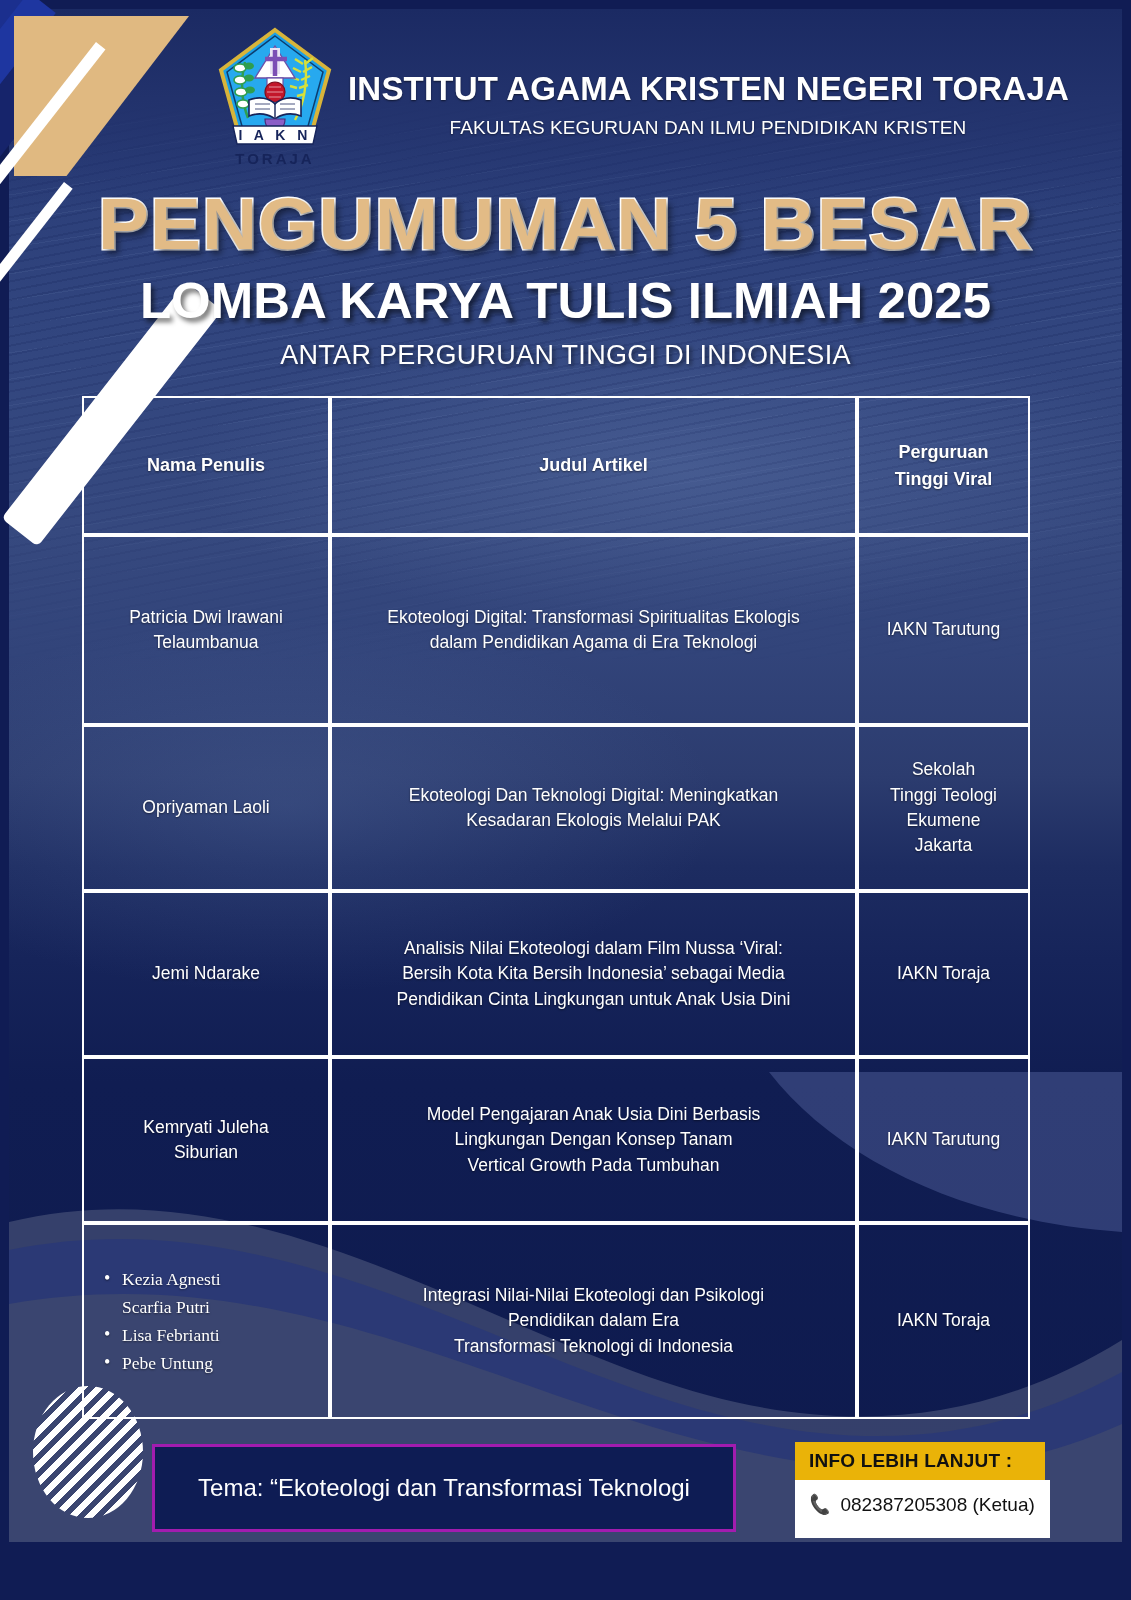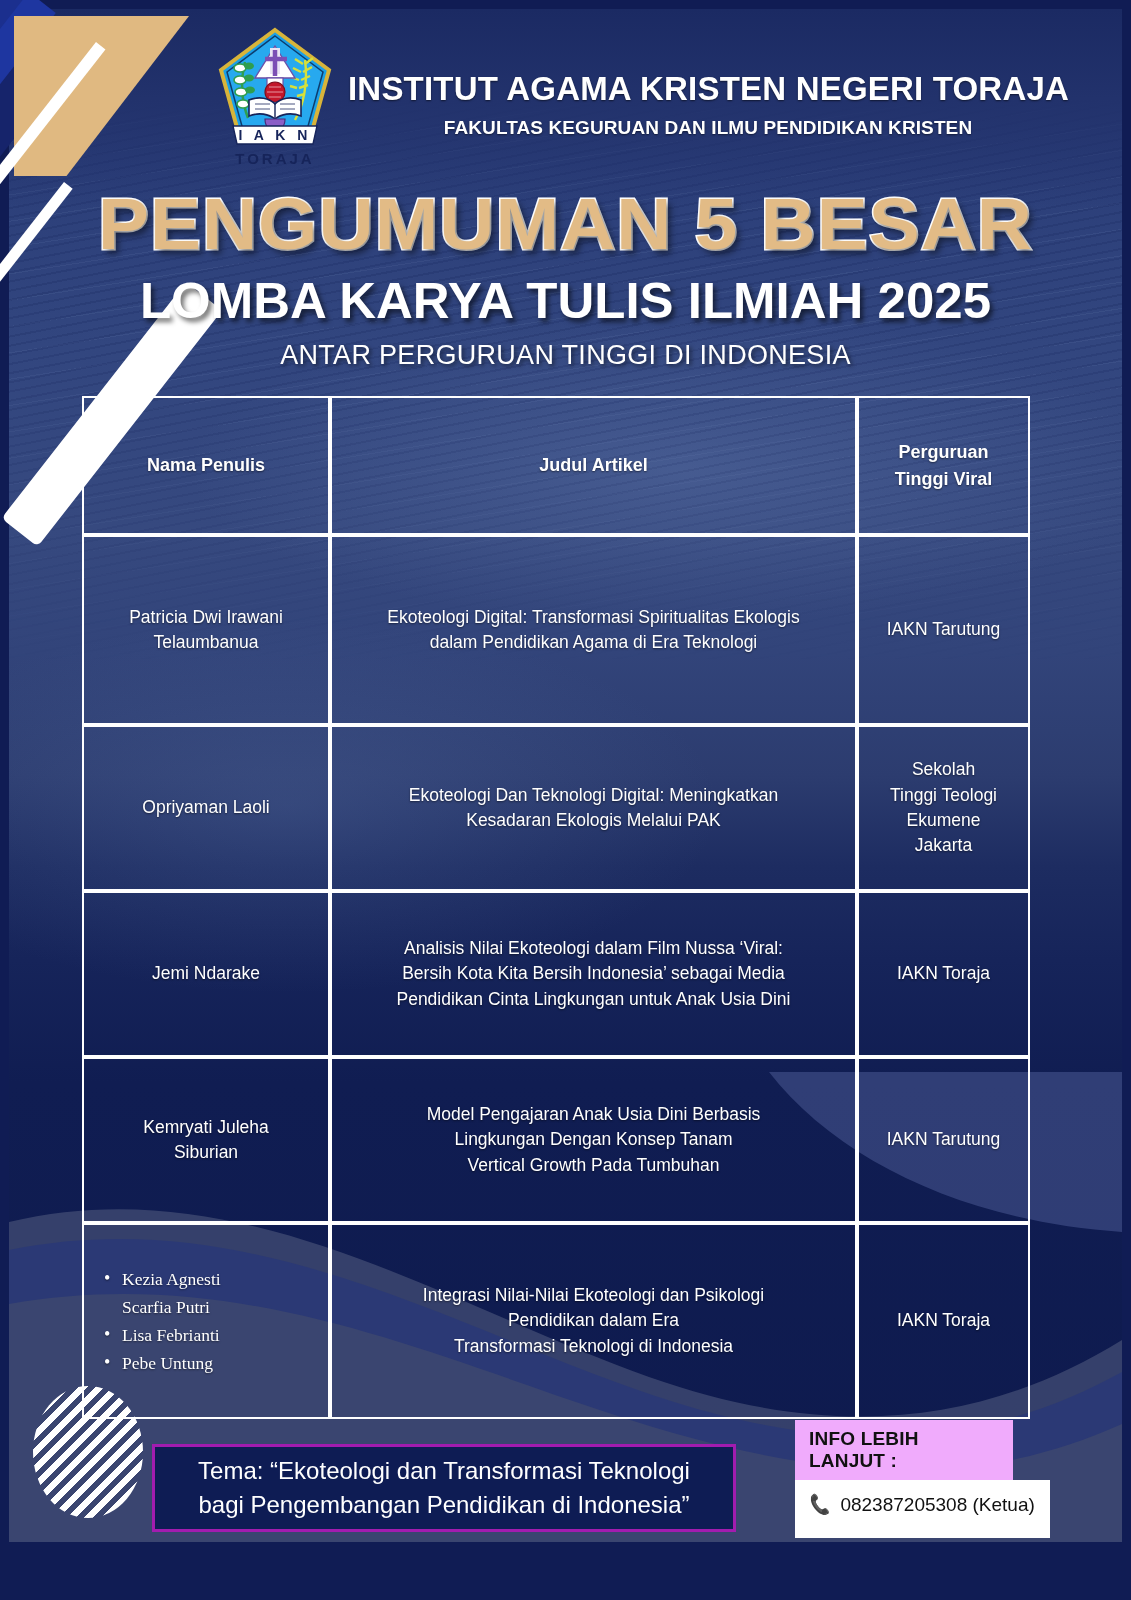--- a/index.html
+++ b/index.html
@@ -66,21 +66,21 @@
 
   
   .hdr{position:absolute;left:0;top:18px;width:1131px;height:160px;display:flex;align-items:flex-start;}
   .logo{position:absolute;left:215px;top:8px;width:120px;height:150px;}
   .hdr-text{position:absolute;left:348px;top:52px;width:720px;text-align:center;}
   .hdr-l1{
     font-size:33px;font-weight:bold;color:#ffffff;letter-spacing:.2px;
     text-shadow:0 1px 2px rgba(0,0,0,.55);white-space:nowrap;
   }
   .hdr-l2{
-    margin-top:9px;font-size:19px;font-weight:bold;color:#ffffff;letter-spacing:.1px;
+    margin-top:9px;font-size:19px;font-weight:normal;color:#ffffff;letter-spacing:.1px;
     text-shadow:0 1px 2px rgba(0,0,0,.5);white-space:nowrap;
   }
 
   
   .title-wrap{position:absolute;left:0;top:188px;width:1131px;text-align:center;}
   .t-main{
     font-size:72px;font-weight:bold;line-height:1.0;
     color:#e2bb86;letter-spacing:1px;
     -webkit-text-stroke:3px #ffffff;
     paint-order:stroke fill;
@@ -151,22 +151,22 @@
   .theme-box{
     position:absolute;left:152px;bottom:68px;width:584px;height:88px;
     background:#0e1c54;border:3px solid #a21caf;
     display:flex;align-items:center;justify-content:center;
   }
   .theme-text{
     color:#ffffff;font-size:24px;line-height:1.42;text-align:center;padding:0 14px;
   }
   .info-box{position:absolute;left:795px;bottom:62px;width:255px;}
   .info-head{
-    background:#f0abfc;color:#111111;font-weight:bold;font-size:19px;
-    padding:8px 14px;letter-spacing:.2px;width:218px;
+    background:#eab308;color:#111111;font-weight:bold;font-size:19px;
+    padding:8px 14px;letter-spacing:.2px;width:250px;
   }
   .info-body{
     background:#ffffff;color:#111111;font-size:19px;
     padding:14px 10px 22px 14px;display:flex;align-items:center;gap:9px;width:255px;
   }
   .phone-icon{font-size:18px;line-height:1;transform:rotate(8deg);}
   .bottom-bar{position:absolute;left:0;bottom:0;width:1131px;height:20px;background:#101c54;}
 </style>
 </head>
 <body>
@@ -335,21 +335,20 @@
       </tr>
     </tbody>
   </table>
 
   <div class="footer">
     <div class="stripe-circle"></div>
 
     <div class="theme-box">
       <div class="theme-text">
         <div>Tema: “Ekoteologi dan Transformasi Teknologi</div>
-        <div>bagi Pengembangan Pendidikan di Indonesia”</div>
       </div>
     </div>
 
     <div class="info-box">
       <div class="info-head">INFO LEBIH LANJUT :</div>
       <div class="info-body">
         <span class="phone-icon">📞</span>
         <span>082387205308 (Ketua)</span>
       </div>
     </div>

